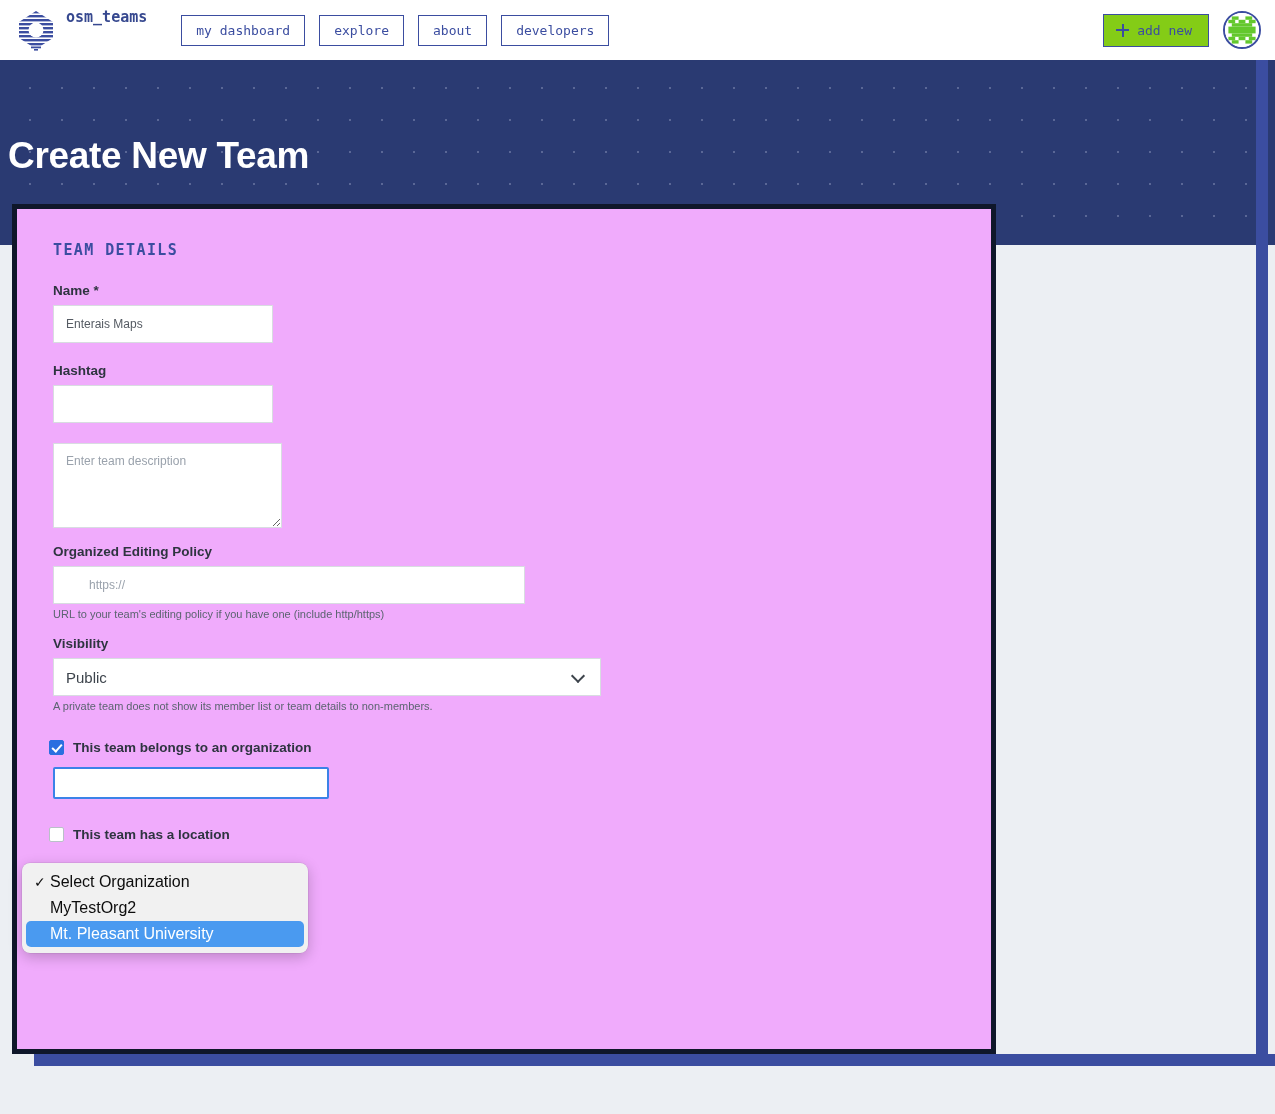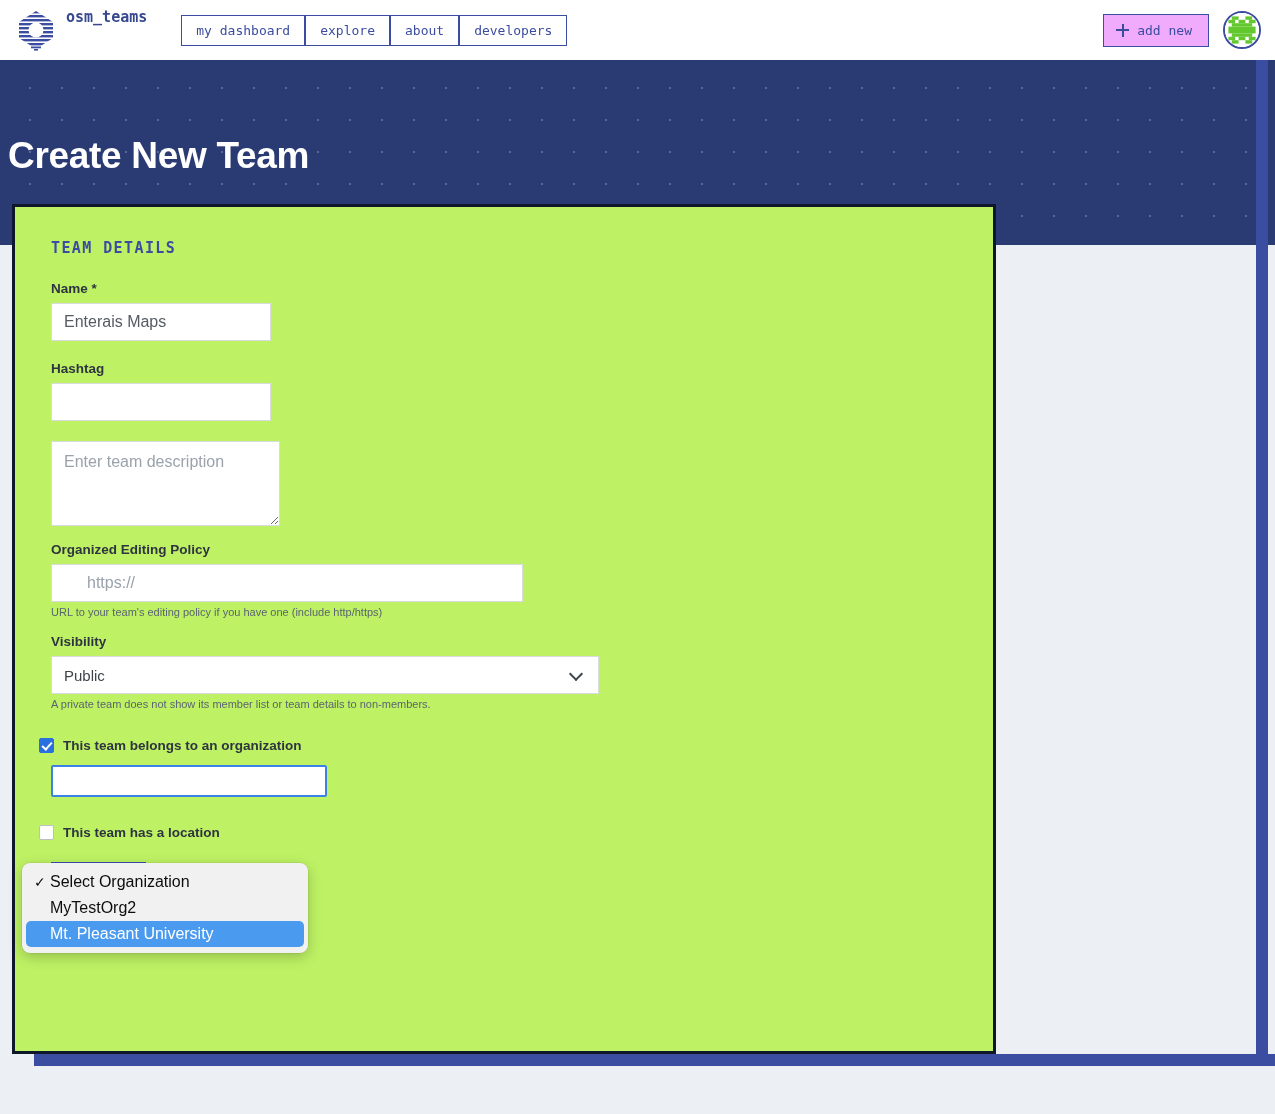--- a/index.html
+++ b/index.html
@@ -21,36 +21,36 @@
     display: flex; align-items: center;
     z-index: 10;
   }
   .brand { display: flex; align-items: flex-start; margin-left: 14px; }
   .brand-logo { width: 44px; height: 44px; display: block; }
   .brand-name {
     font-family: "DejaVu Sans Mono", monospace;
     font-size: 15px; font-weight: 700;
     color: #36488f; margin-left: 8px; letter-spacing: 0px;
   }
-  .nav-links { display: flex; align-items: center; margin-left: 34px; }
+  .nav-links { display: flex; align-items: center; margin-left: 34px; gap: 14px; }
   .nav-btn {
     font-family: "DejaVu Sans Mono", monospace;
     font-size: 13px; color: #3b4da0;
     border: 1px solid #3b4da0; background: #fff;
     padding: 8px 14px; line-height: 1;
     cursor: pointer; white-space: nowrap;
   }
   .nav-right {
     position: absolute; right: 14px; top: 0; height: 60px;
     display: flex; align-items: center; gap: 14px;
   }
   .add-new-btn {
     font-family: "DejaVu Sans Mono", monospace;
     font-size: 13px; color: #3b4da0;
-    border: 1px solid #3b4da0; background: #f0abfc;
+    border: 1px solid #3b4da0; background: #84cc16;
     padding: 9px 16px 9px 12px; line-height: 1;
     display: flex; align-items: center; gap: 8px; cursor: pointer;
   }
   .plus-ico { display: inline-block; width: 13px; height: 13px; position: relative; }
   .plus-ico::before, .plus-ico::after {
     content: ""; position: absolute; background: #3b4da0;
   }
   .plus-ico::before { left: 0; top: 5.5px; width: 13px; height: 2px; }
   .plus-ico::after { top: 0; left: 5.5px; height: 13px; width: 2px; }
   .avatar {
@@ -86,41 +86,41 @@
   .bottom-band {
     position: absolute; left: 34px; top: 1054px;
     width: 1241px; height: 12px;
     background: #3b4da0; z-index: 3;
   }
 
   
   .card {
     position: absolute; left: 12px; top: 204px;
     width: 984px; height: 850px;
-    background: #bef264;
-    border: 3px solid #0f172a;
+    background: #f0abfc;
+    border: 5px solid #0f172a;
     z-index: 4;
     padding: 24px 0 0 24px;
   }
   .section-title {
     font-family: "DejaVu Sans Mono", monospace;
     font-size: 15px; font-weight: 700;
     color: #3b4da0; letter-spacing: 1.4px;
     margin: 8px 0 24px 12px;
   }
   .field { margin: 0 0 0 12px; }
   .field-label {
     font-size: 13.5px; font-weight: 700; color: #2e3440;
     margin-bottom: 7px; display: block;
   }
   .txt-input {
     display: block;
     border: 1px solid #d8dce1; background: #fff;
     font-family: "Liberation Sans", sans-serif;
-    font-size: 16px; color: #555b63;
+    font-size: 12px; color: #555b63;
     padding: 8px 12px; outline: none;
   }
   .txt-input::placeholder { color: #9aa2ac; }
   .w220 { width: 220px; height: 38px; }
   .w472 { width: 472px; height: 38px; padding-left: 35px; }
   .ta {
     width: 229px; height: 85px; resize: vertical;
     padding: 10px 12px; line-height: 1.3;
   }
   .spacer-16 { height: 16px; }
@@ -144,21 +144,21 @@
   }
   .chev::before {
     content: ""; position: absolute; left: 0; top: 0;
     width: 8px; height: 8px;
     border-right: 2.2px solid #3d444c;
     border-bottom: 2.2px solid #3d444c;
     transform: rotate(45deg);
   }
 
   
-  .chk-row { display: flex; align-items: center; margin-left: 0; }
+  .chk-row { display: flex; align-items: center; margin-left: 8px; }
   .chk {
     width: 15px; height: 15px; border: 1.5px solid #b9c0c8;
     background: #fff; border-radius: 2px; position: relative;
     cursor: pointer; flex: 0 0 auto;
   }
   .chk.checked { background: #2a6fe0; border-color: #2a6fe0; }
   .chk.checked::after {
     content: ""; position: absolute;
     left: 4.4px; top: 1.4px; width: 4px; height: 8px;
     border-right: 2px solid #fff; border-bottom: 2px solid #fff;

